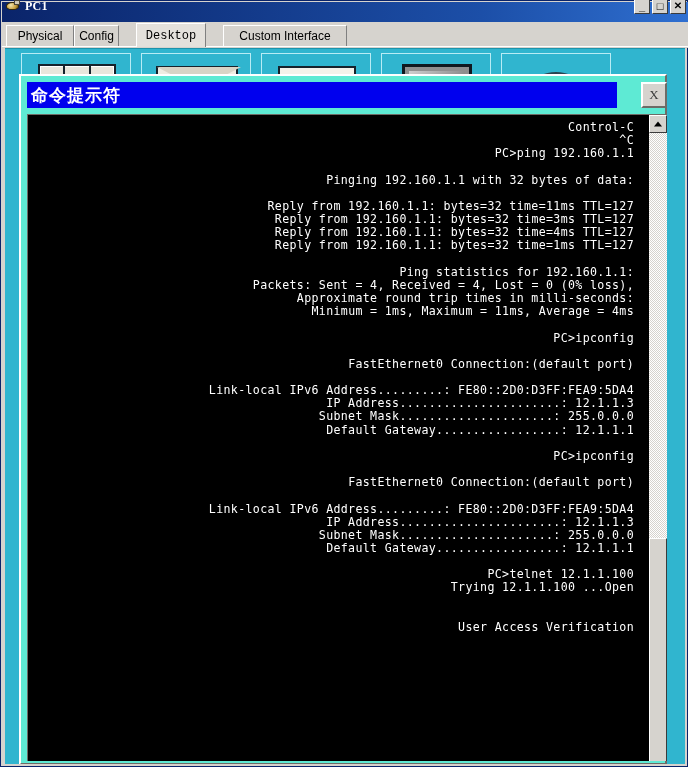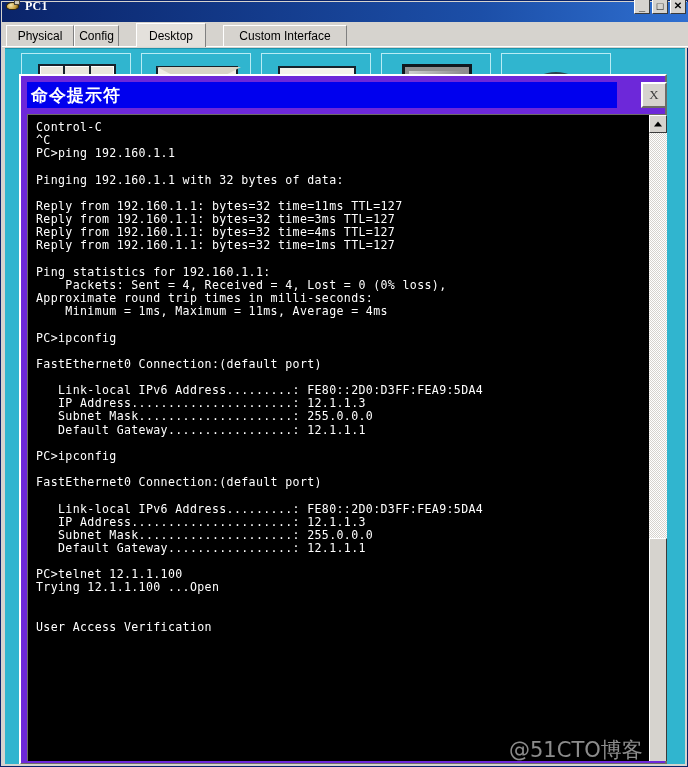--- a/index.html
+++ b/index.html
@@ -189,26 +189,27 @@
     background:#eef3f5; border:2px solid #2a4450; border-radius:12px; box-sizing:border-box; }
   .art-cloud::after { content:""; position:absolute; left:14px; top:0; width:44px; height:24px;
     background:#eef3f5; border:2px solid #2a4450; border-radius:50%; box-sizing:border-box; }
 
   
   #cmd-dialog {
     position: absolute;
     left: 14px; top: 25px;      
     width: 648px;
     height: 691px;
-    background: #6d28d9;
+    background: #5eead4;
     box-sizing: border-box;
     border-top: 2px solid #ffffff;
     border-left: 2px solid #ffffff;
     border-right: 2px solid #6e6b66;
     border-bottom: 2px solid #6e6b66;
+    text-align: right;
   }
   #cmd-titlebar {
     position: absolute;
     left: 6px; top: 6px;
     width: 590px;
     height: 26px;
     background: #0000ee;
     display: flex;
     align-items: center;
     box-sizing: border-box;
@@ -340,21 +341,21 @@
       <span>□</span>
     </div>
     <div class="tb-btn close">
       <span>✕</span>
     </div>
   </div>
 
   <div id="tabstrip">
     <div class="tab" style="left:4px;  width:68px;">Physical</div>
     <div class="tab" style="left:72px; width:45px;">Config</div>
-    <div class="tab active" style="left:134px;width:70px;">Desktop</div>
+    <div class="tab active" style="left:134px;width:70px;font-family:Liberation Mono, monospace;">Desktop</div>
     <div class="tab" style="left:221px;width:124px;">Custom Interface</div>
     <div class="tabline"></div>
   </div>
 
   <div id="desktop">
 
     <div class="desk-icon" style="left:16px;">
       <div class="di-art">
           <div class="art-windows"></div>
         </div>
@@ -441,14 +442,13 @@
           <div class="sb-arrow up">
             <span class="tri"></span>
           </div>
           <div id="sb-thumb"></div>
         </div>
       </div>
 
     </div>
   </div>
 
-  <div id="watermark">@51CTO博客</div>
 </div>
 
 </body></html>

